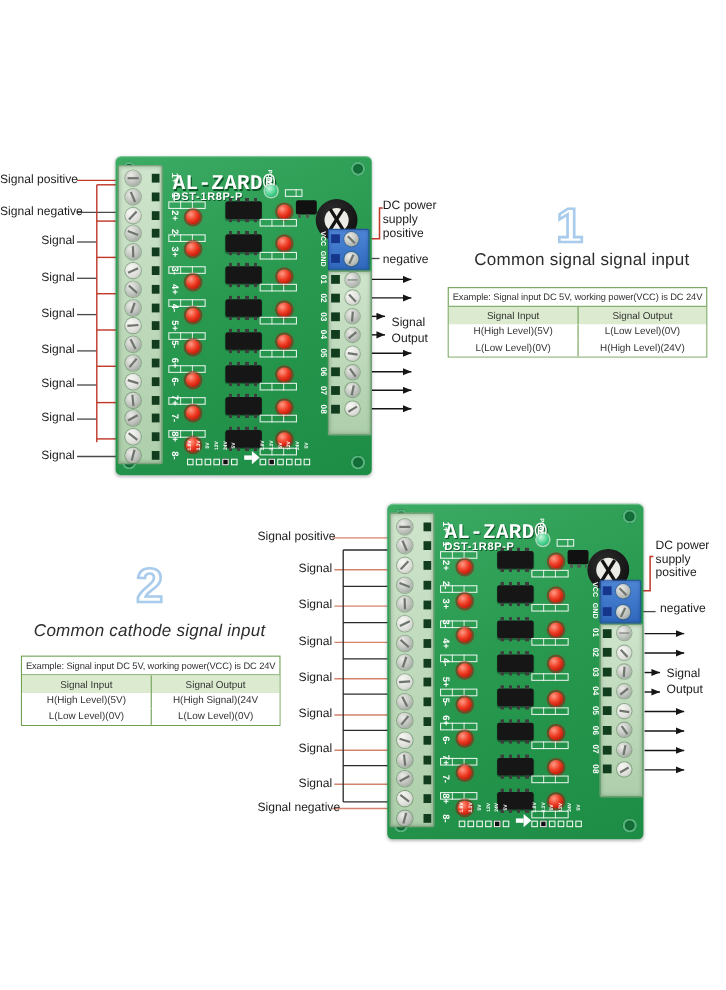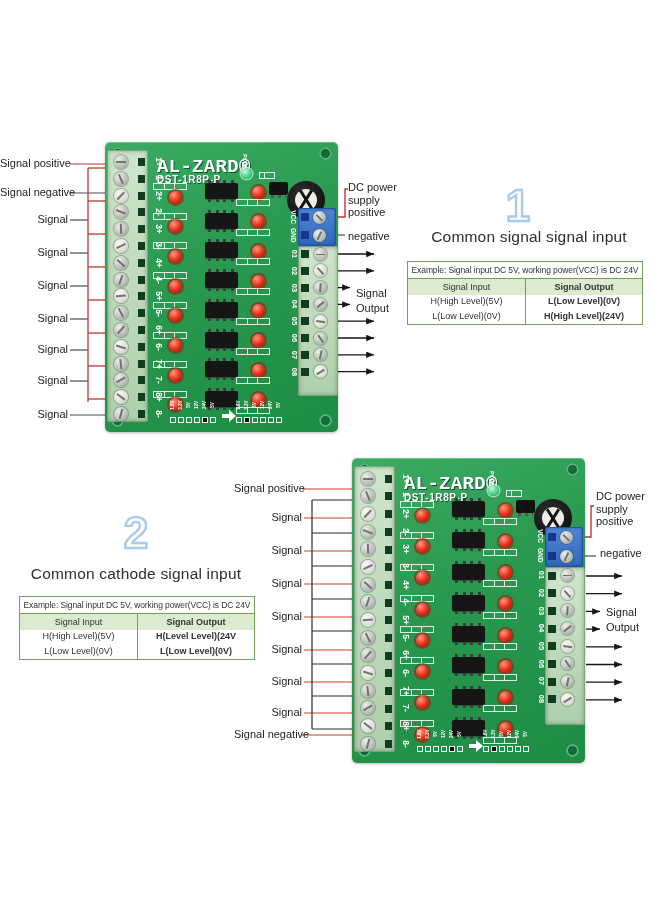--- a/index.html
+++ b/index.html
@@ -63,21 +63,21 @@
             line-height:1;color:#fff;-webkit-text-stroke:2.4px #a9cbec;text-shadow:0 0 1px #a9cbec;}
   .heading{position:absolute;font-size:15.5px;color:#2d2d2d;text-align:center;letter-spacing:.2px;}
 
   
   .ltable{position:absolute;width:234px;border:1.5px solid #6fa054;background:#fff;}
   .lt-example{border-bottom:1.5px solid #6fa054;font-size:8.5px;color:#333;text-align:center;
               padding:3px 0;white-space:nowrap;letter-spacing:-.1px;}
   .lt-grid{display:grid;grid-template-columns:1fr 1fr;}
   .lt-h{background:#dcead0;font-size:9px;color:#333;text-align:center;padding:2.5px 0 3px;}
   .lt-c{font-size:9px;color:#333;text-align:center;padding:1.5px 0 3px;background:#fff;}
-  .lt-r{border-left:1.5px solid #6fa054;font-weight:bold;}
+  .lt-r{border-left:1.5px solid #6fa054;}
 </style>
 </head>
 <body>
 
 <div id="canvas">
 
   <svg id="connector-layer" viewBox="0 0 660 900" xmlns="http://www.w3.org/2000/svg">
     <defs>
       <marker id="arrh" markerWidth="8" markerHeight="6" refX="6" refY="2.5" orient="auto">
         <path d="M0,0 L6,2.5 L0,5 Z" fill="#151515"></path>
@@ -630,38 +630,38 @@
         <div class="cl-label" style="left: 234px; top: 544px; width: 68px;">Signal</div>
         <div class="cl-label" style="left: 234px; top: 577px; width: 68px;">Signal</div>
         <div class="cl-label" style="left: 234px; top: 610px; width: 68px;">Signal</div>
         <div class="cl-label" style="left: 234px; top: 643px; width: 68px;">Signal</div>
         <div class="cl-label" style="left: 234px; top: 675px; width: 68px;">Signal</div>
         <div class="cl-label" style="left: 234px; top: 706px; width: 68px;">Signal</div>
         <div class="cl-label" style="left: 234px; top: 728px; width: 68px;">Signal negative</div>
       </div>
 
     <div class="step-num" style="left:108px;top:511px;">2</div>
-    <div class="heading" style="left:1px;top:565px;width:270px;">Common cathode signal input</div>
+    <div class="heading" style="left:1px;top:565px;width:270px;font-style:italic;">Common cathode signal input</div>
 
     <div class="rc-text" style="left:596px;top:490px;">
       <div>DC power</div>
       <div>supply</div>
       <div>positive</div>
     </div>
     <div class="rc-text" style="left:600px;top:547px;">negative</div>
     <div class="rc-text" style="left:606px;top:605px;line-height:15px;">
       <div>Signal</div>
       <div>Output</div>
     </div>
 
     <div class="ltable" style="left:19px;top:596px;">
       <div class="lt-example">Example: Signal input DC 5V, working power(VCC) is DC 24V</div>
       <div class="lt-grid">
         <div class="lt-h">Signal Input</div>
         <div class="lt-h lt-r">Signal Output</div>
         <div class="lt-c">H(High Level)(5V)</div>
-        <div class="lt-c lt-r">H(Level Level)(24V</div>
+        <div class="lt-c lt-r">H(High Signal)(24V</div>
         <div class="lt-c">L(Low Level)(0V)</div>
         <div class="lt-c lt-r">L(Low Level)(0V)</div>
       </div>
     </div>
   </div>
 </div>
 
 </body></html>

